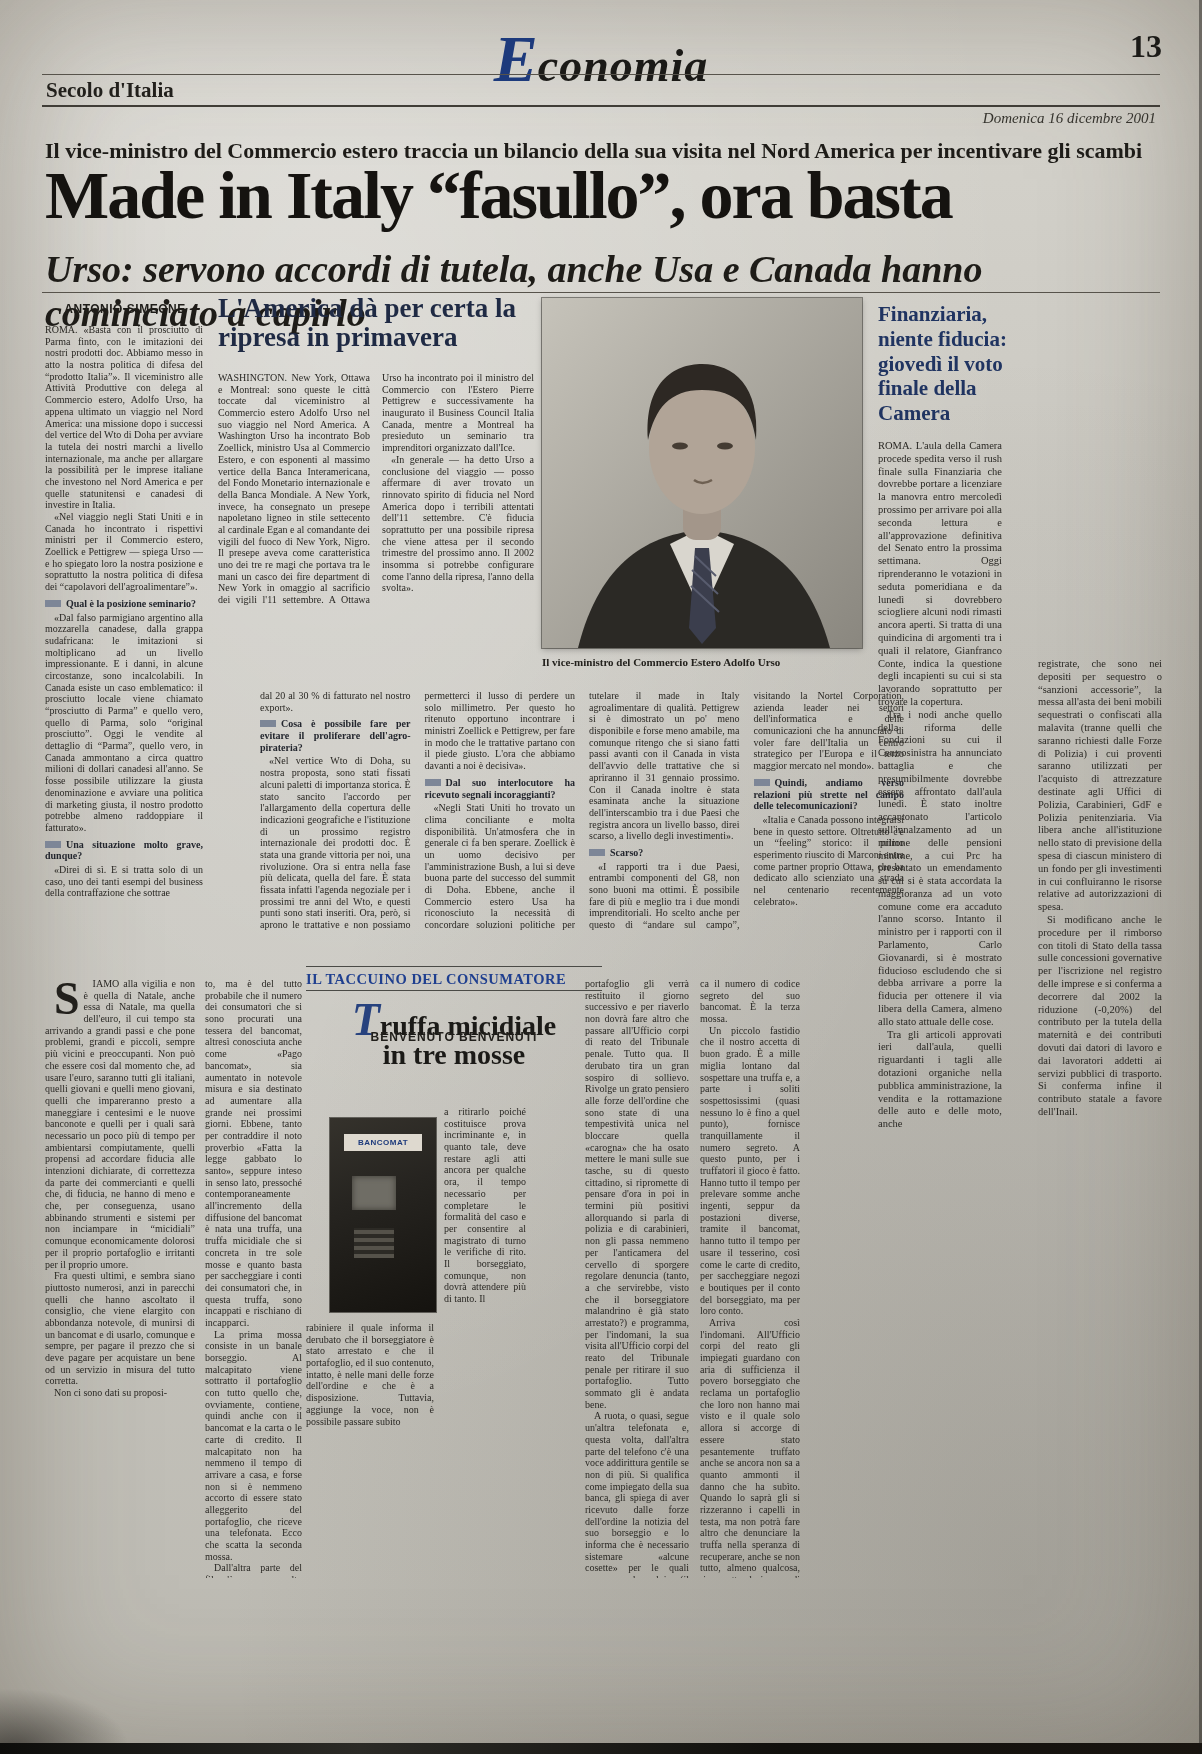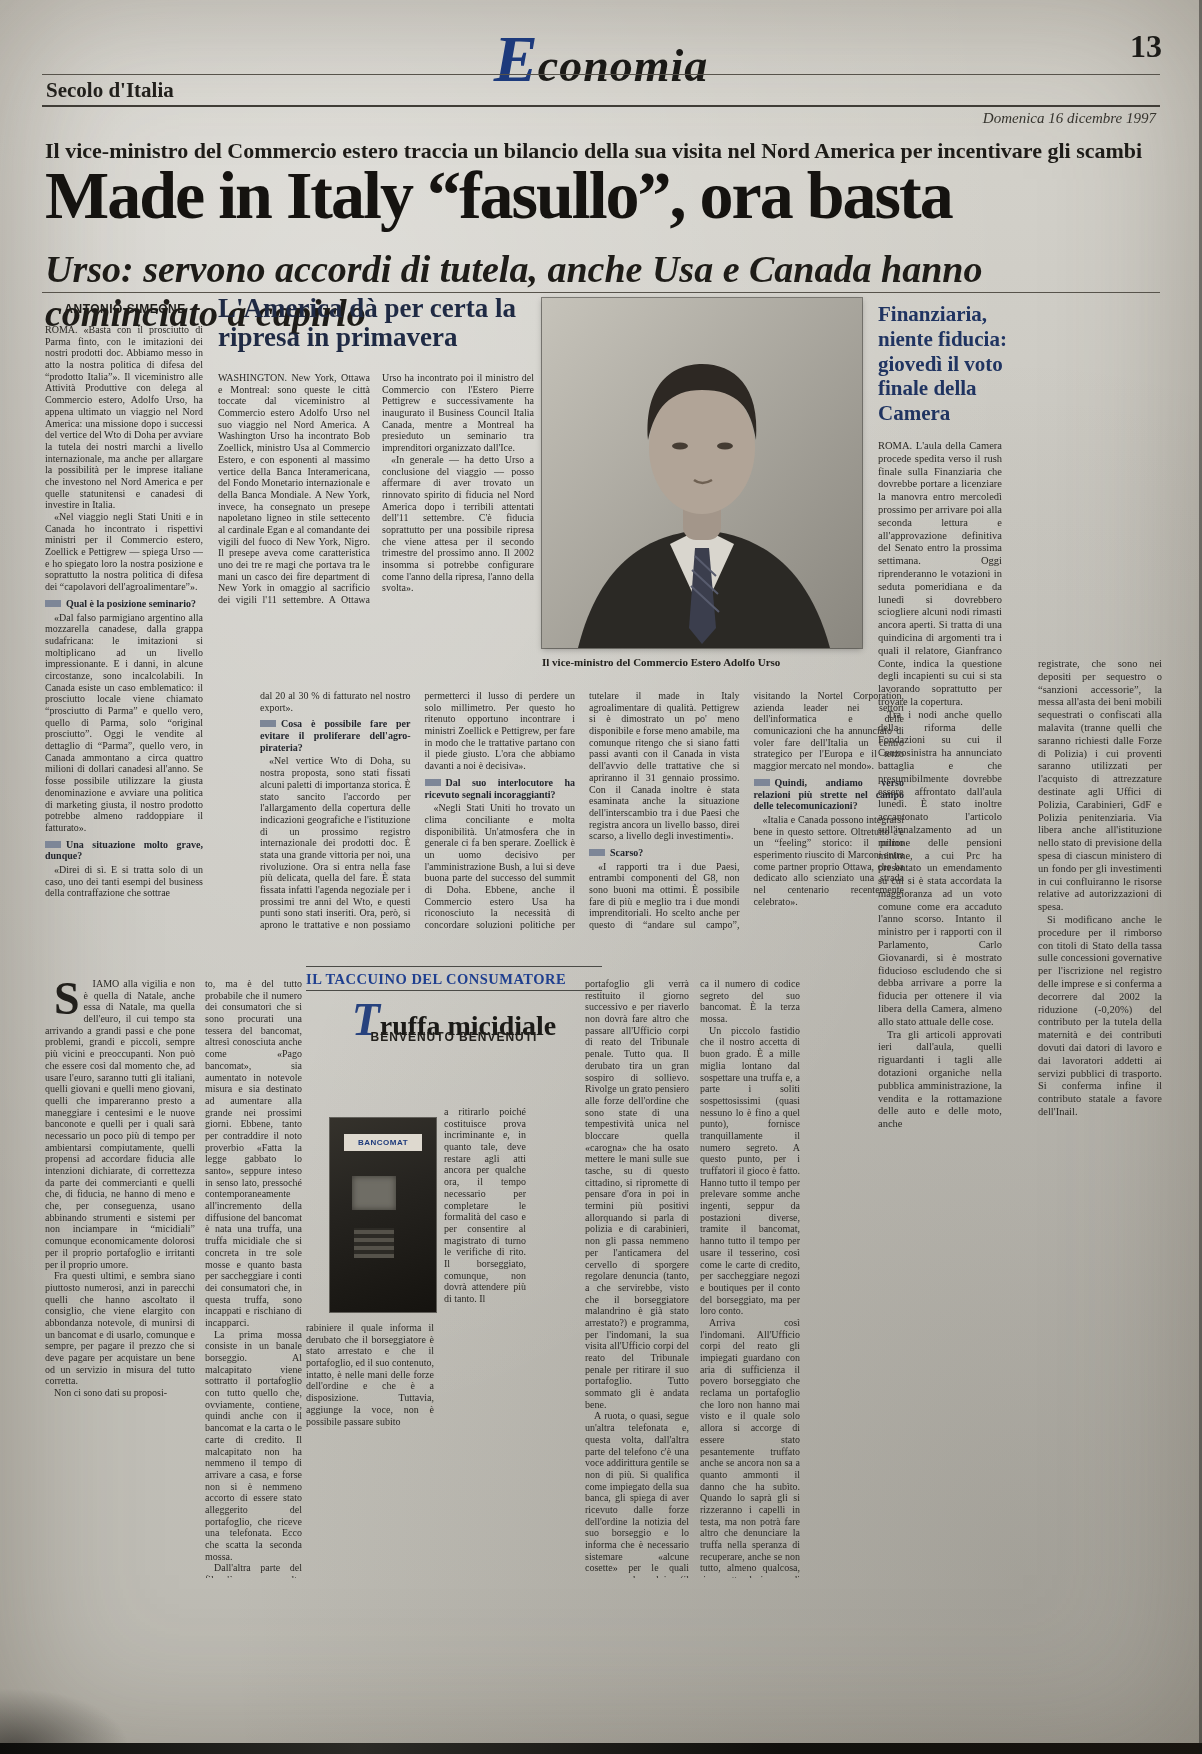--- a/index.html
+++ b/index.html
@@ -90,21 +90,21 @@
 
 <div id="page">
 
   <div class="abs economia">
     <span class="big-e">E</span><span class="rest">conomia</span>
   </div>
   <div class="abs page-number">13</div>
   <div class="abs hrule" style="top:74px;"></div>
   <div class="abs paper-name">Secolo d'Italia</div>
   <div class="abs hrule mid" style="top:105px;"></div>
-  <div class="abs edition-date">Domenica 16 dicembre 1997</div>
+  <div class="abs edition-date">Domenica 16 dicembre 2001</div>
 
   <div class="abs kicker">Il vice-ministro del Commercio estero traccia un bilancio della sua visita nel Nord America per incentivare gli scambi</div>
   <h1 class="abs main-headline">Made in Italy “fasullo”, ora basta</h1>
   <div class="abs subhead">Urso: servono accordi di tutela, anche Usa e Canada hanno cominciato a capirlo</div>
   <div class="abs hrule lead-rule"></div>
 
   <div class="abs byline">ANTONIO SIMEONE</div>
   <div class="abs body-text" style="left:45px; top:324px; width:158px; height:648px;">
       <p class="first">ROMA. «Basta con il prosciutto di Parma finto, con le imitazioni dei nostri prodotti doc. Abbiamo messo in atto la nostra politica di difesa del “prodotto Italia”». Il viceministro alle Attività Produttive con delega al Commercio estero, Adolfo Urso, ha appena ultimato un viaggio nel Nord America: una missione dopo i successi del vertice del Wto di Doha per avviare la tutela dei nostri marchi a livello internazionale, ma anche per allargare la possibilità per le imprese italiane che investono nel Nord America e per quelle statunitensi e canadesi di investire in Italia.</p>
       <p class="a">«Nel viaggio negli Stati Uniti e in Canada ho incontrato i rispettivi ministri per il Commercio estero, Zoellick e Pettigrew — spiega Urso — e ho spiegato loro la nostra posizione e soprattutto la nostra politica di difesa dei “capolavori dell'agroalimentare”».</p>
@@ -162,20 +162,21 @@
       <p class="a">Tra gli articoli approvati ieri dall'aula, quelli riguardanti i tagli alle dotazioni organiche nella pubblica amministrazione, la vendita e la rottamazione delle auto e delle moto, anche</p>
     </div>
   <div class="abs body-text fin-text" style="left:1038px; top:658px; width:124px; height:914px;">
       <p class="noind">registrate, che sono nei depositi per sequestro o “sanzioni accessorie”, la messa all'asta dei beni mobili sequestrati o confiscati alla malavita (tranne quelli che saranno richiesti dalle Forze di Polizia) i cui proventi saranno utilizzati per l'acquisto di attrezzature destinate agli Uffici di Polizia, Carabinieri, GdF e Polizia penitenziaria. Via libera anche all'istituzione nello stato di previsione della spesa di ciascun ministero di un fondo per gli investimenti in cui confluiranno le risorse relative ad autorizzazioni di spesa.</p>
       <p class="a">Si modificano anche le procedure per il rimborso con titoli di Stato della tassa sulle concessioni governative per l'iscrizione nel registro delle imprese e si conferma a decorrere dal 2002 la riduzione (-0,20%) del contributo per la tutela della maternità e dei contributi dovuti dai datori di lavoro e dai lavoratori addetti ai servizi pubblici di trasporto. Si conferma infine il contributo statale a favore dell'Inail.</p>
     </div>
 
   <div class="abs rubric">IL TACCUINO DEL CONSUMATORE</div>
   <div class="abs tacc-head">
     <div class="h1"><span class="big-t">T</span><span>ruffa micidiale</span></div>
+    <div class="h2">in tre mosse</div>
   </div>
   <div class="abs tacc-byline">BENVENUTO BENVENUTI</div>
 
   <div class="abs atm">
     <div class="atm-sign">BANCOMAT</div>
     <div class="atm-screen"></div>
     <div class="atm-keypad"></div>
   </div>
 
   <div class="abs body-text" style="left:45px; top:978px; width:150px; height:600px;">

